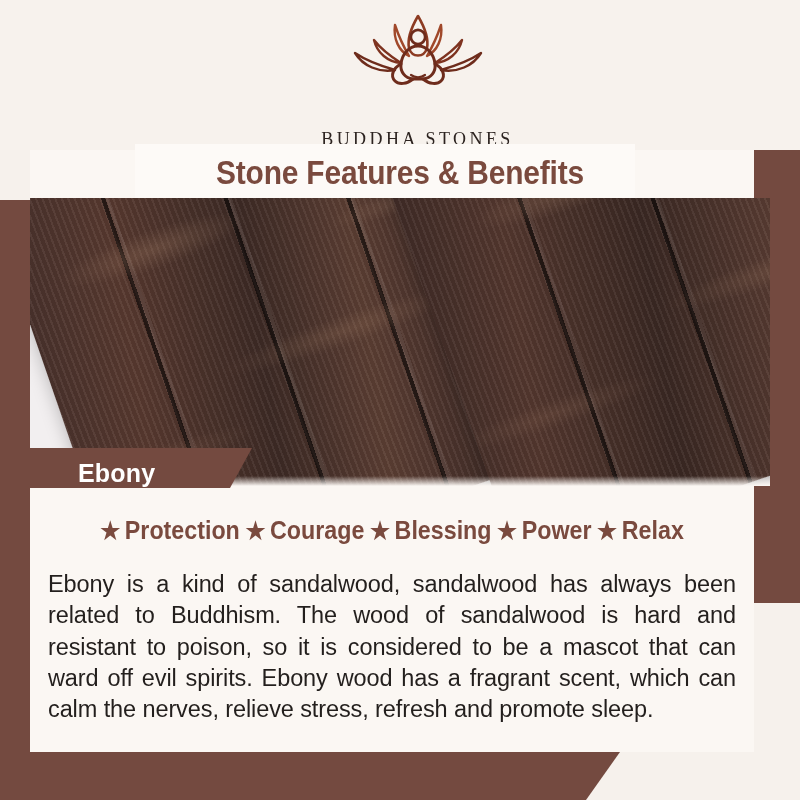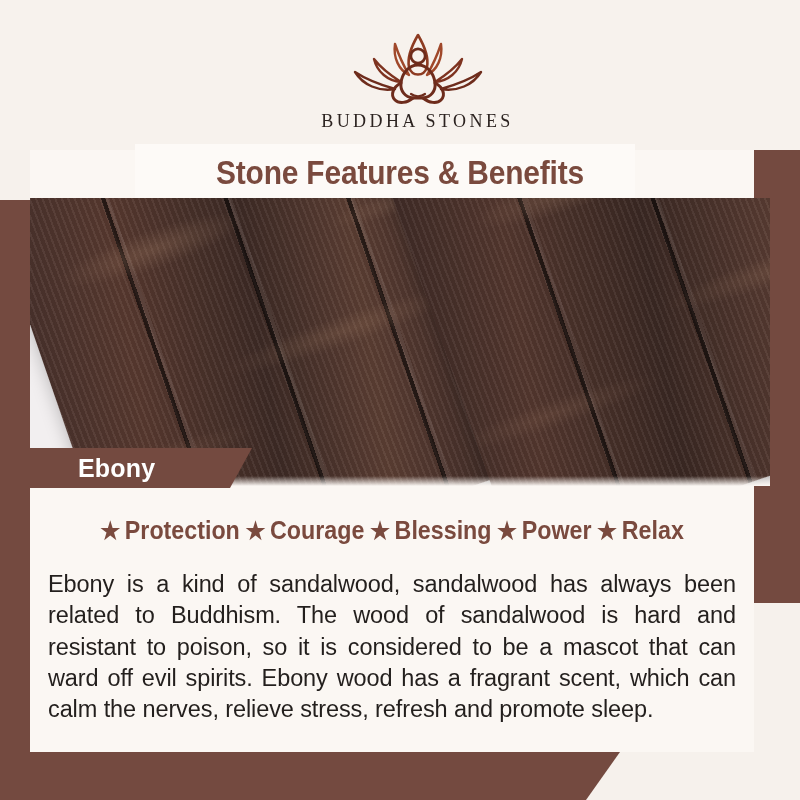--- a/index.html
+++ b/index.html
@@ -25,21 +25,21 @@
 
   
   .inner{
     position:absolute;left:30px;top:46px;right:46px;bottom:48px;
     background:#fbf7f3;
   }
 
   
   .logo-wrap{
     position:absolute;left:0;right:0;top:0;height:150px;
-    display:flex;flex-direction:column;align-items:center;justify-content:center;
+    display:flex;flex-direction:column;align-items:center;justify-content:space-between;
     padding-top:6px;box-sizing:border-box;background:#f7f2ed;padding-left:35px;
   }
   .logo-mark{width:170px;height:88px;display:block;}
   .logo-text{
     font-family:"Liberation Serif", serif;
     font-size:18px;letter-spacing:3.4px;color:#2c2320;
     margin-top:-2px;font-weight:400;
   }
 
   
@@ -102,21 +102,21 @@
   .photo-fade-b{
     position:absolute;left:0;right:0;bottom:0;height:10px;
     background:linear-gradient(to bottom, rgba(255,255,255,0), #fbf7f3);
   }
 
   
   .ebony-bar{
     position:absolute;left:0;top:448px;width:252px;height:40px;
     background:#744a40;
     clip-path:polygon(0 0, 100% 0, calc(100% - 22px) 100%, 0 100%);
-    display:flex;align-items:center;
+    display:flex;align-items:flex-end;
   }
   .ebony-text{
     color:#ffffff;font-size:25px;font-weight:bold;
     margin-left:78px;letter-spacing:0.2px;
   }
 
   
   .content{
     position:absolute;left:30px;right:46px;top:492px;bottom:48px;
     background:#fbf7f3;padding:0 14px;box-sizing:border-box;

